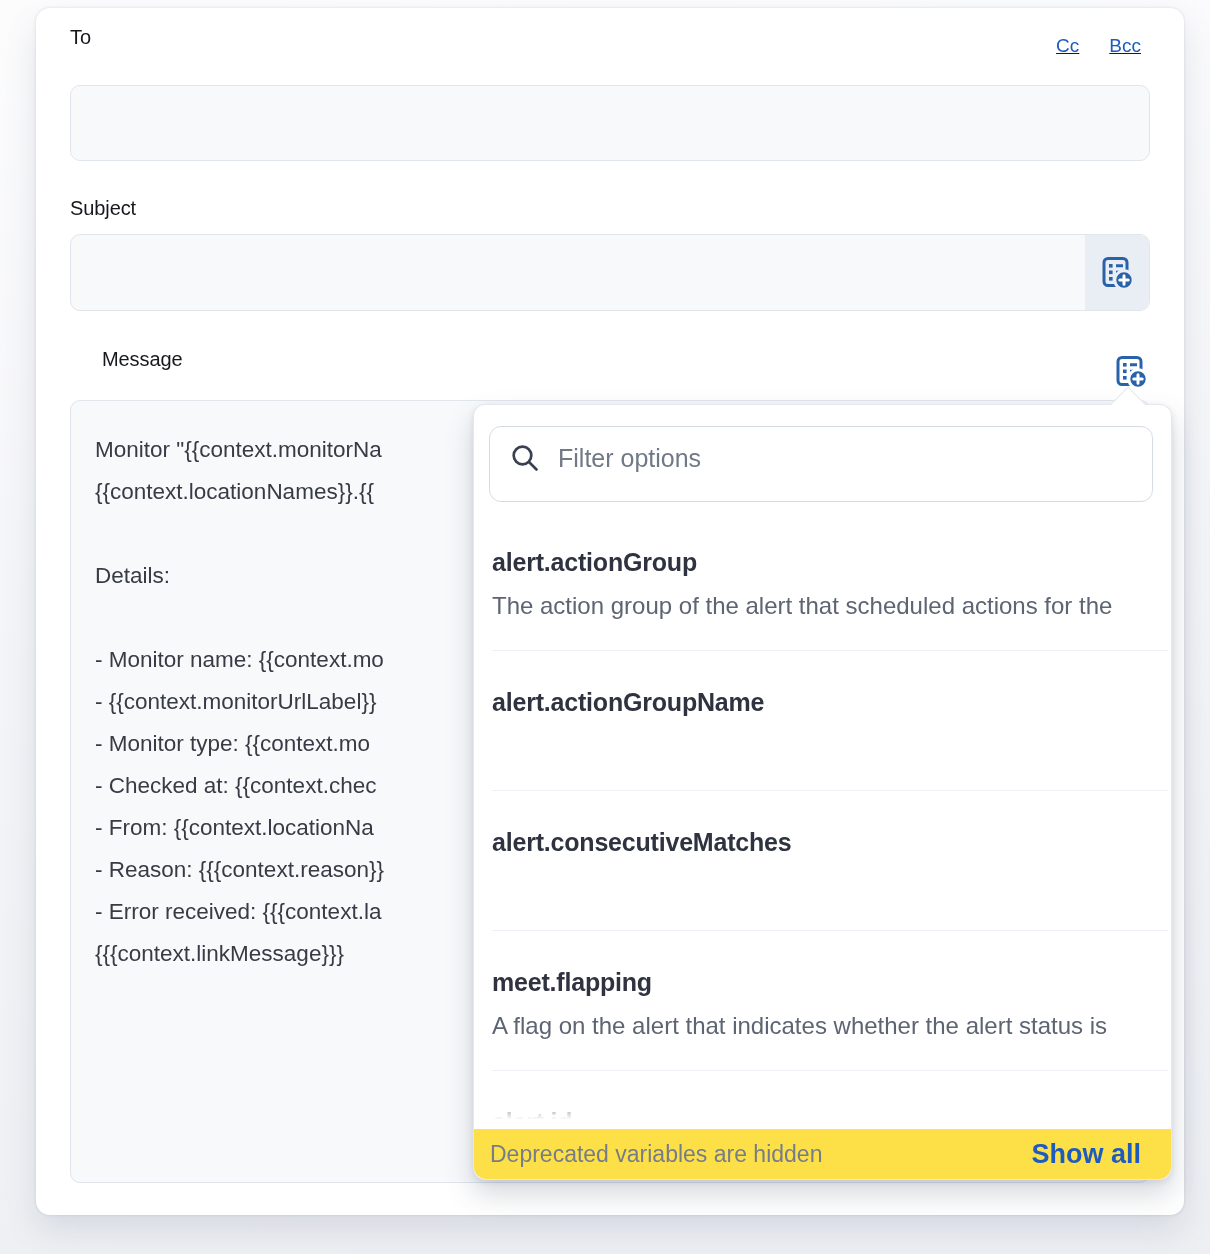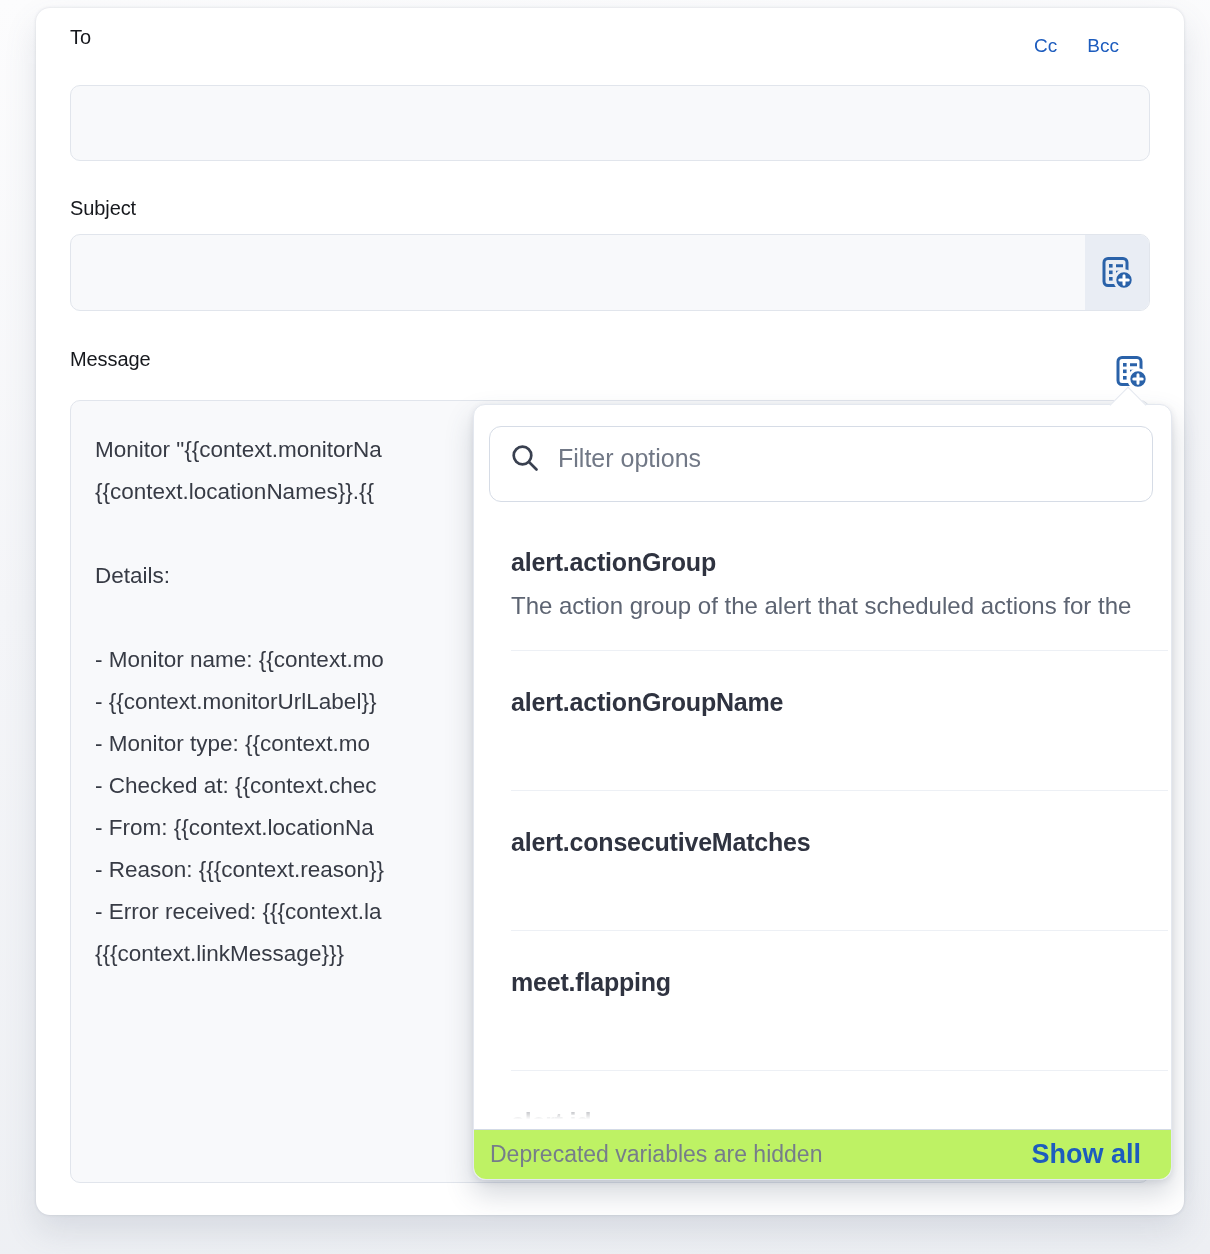--- a/index.html
+++ b/index.html
@@ -13,21 +13,21 @@
   .panel {
     position: absolute; left: 36px; top: 8px; width: 1148px; height: 1207px;
     background: #ffffff; border-radius: 14px;
     box-shadow: 0 16px 32px rgba(96,106,128,0.16), 0 0 3px rgba(96,106,128,0.22);
   }
   .field-label {
     position: absolute; left: 34px;
     font-size: 20px; font-weight: 400; color: #16181d; letter-spacing: -0.1px;
   }
   .cc-bcc {
-    position: absolute; top: 27px; right: 65px; display: flex; gap: 30px;
+    position: absolute; top: 27px; right: 43px; display: flex; gap: 30px; text-decoration: underline;
   }
   .cc-bcc a {
     font-size: 19px; font-weight: 500; color: #1d5cbe; text-decoration: none; cursor: pointer;
   }
   .field {
     position: absolute; left: 34px; width: 1080px; box-sizing: border-box;
     background: #f8f9fb; border: 1.5px solid #e1e5ec; border-radius: 10px;
     font-size: 22px; color: #343741; padding: 0 20px; outline: none;
     font-family: inherit;
   }
@@ -76,42 +76,42 @@
     border-radius: 12px; display: flex; align-items: center; padding: 0 18px 12px 20px; gap: 16px;
     z-index: 3;
   }
   .search-box input {
     flex: 1; border: none; outline: none; background: transparent;
     font-size: 25px; color: #343741; font-family: inherit;
   }
   .search-box input::placeholder { color: #717886; opacity: 1; }
   .vars-list {
     position: absolute; top: 106px; left: 18px; right: 3px; height: 618px;
-    overflow: hidden; z-index: 1; margin-left: 19px;
+    overflow: hidden; z-index: 1;
   }
   .var-item {
     box-sizing: border-box; height: 140px; padding-top: 36px;
     border-bottom: 1px solid #edf0f5; cursor: pointer;
   }
   .var-item.partial { border-bottom: none; }
   .var-title {
     font-size: 25px; font-weight: 700; color: #2f3340; line-height: 30px; letter-spacing: -0.2px;
   }
   .var-desc {
     margin-top: 14px; font-size: 24px; color: #5d6472; line-height: 30px;
     white-space: nowrap; overflow: hidden;
   }
   .list-fade {
     position: absolute; left: 1px; right: 1px; top: 686px; height: 38px; z-index: 4;
     background: linear-gradient(180deg, rgba(255,255,255,0) 0%, #ffffff 75%);
     pointer-events: none;
   }
   .popover-footer {
     position: absolute; left: 0; right: 0; bottom: 0; height: 50px; z-index: 5;
-    background: #bef264; border-top: 1px solid #d3dae6; border-radius: 0 0 12px 12px;
+    background: #fde047; border-top: 1px solid #d3dae6; border-radius: 0 0 12px 12px;
     display: flex; align-items: center; padding: 0 30px 0 16px; box-sizing: border-box;
   }
   .footer-status { font-size: 23px; color: #767d8a; }
   .show-all {
     margin-left: auto; font-size: 27px; font-weight: 700; color: #1d5cbe;
     text-decoration: none; cursor: pointer;
   }
   svg { display: block; }
 </style>
 </head>
@@ -137,21 +137,21 @@
           <rect x="11" y="16.5" width="3.6" height="3.6" fill="#2a62a9"></rect>
           <rect x="11" y="23" width="3.6" height="3.6" fill="#2a62a9"></rect>
           <path d="M18 11.8h7M18 18.3h7" stroke="#2a62a9" stroke-width="3"></path>
           <circle cx="26" cy="26" r="9.2" fill="#2a62a9" stroke="#e9edf4" stroke-width="3"></circle>
           <path d="M21.8 26h8.4M26 21.8v8.4" stroke="#ffffff" stroke-width="3" stroke-linecap="round"></path>
         </svg>
       </span>
     </div>
   </div>
 
-  <div class="field-label" style="top:340px;">Message</div>
+  <div class="field-label" style="top:340px;margin-left:32px;">Message</div>
   <div class="icon-btn msg-icon-btn">
     <span>
       <svg width="38" height="38" viewBox="0 0 38 38" fill="none">
         <rect x="6" y="4.5" width="23" height="27" rx="4" stroke="#2a62a9" stroke-width="3"></rect>
         <rect x="11" y="10" width="3.6" height="3.6" fill="#2a62a9"></rect>
         <rect x="11" y="16.5" width="3.6" height="3.6" fill="#2a62a9"></rect>
         <rect x="11" y="23" width="3.6" height="3.6" fill="#2a62a9"></rect>
         <path d="M18 11.8h7M18 18.3h7" stroke="#2a62a9" stroke-width="3"></path>
         <circle cx="26" cy="26" r="9.2" fill="#2a62a9" stroke="#ffffff" stroke-width="3"></circle>
         <path d="M21.8 26h8.4M26 21.8v8.4" stroke="#ffffff" stroke-width="3" stroke-linecap="round"></path>
@@ -200,20 +200,21 @@
       <div class="var-desc">The action group of the alert that scheduled actions for the</div>
     </div>
     <div class="var-item">
       <div class="var-title">alert.actionGroupName</div>
     </div>
     <div class="var-item">
       <div class="var-title">alert.consecutiveMatches</div>
     </div>
     <div class="var-item">
       <div class="var-title">meet.flapping</div>
+      <div class="var-desc">A flag on the alert that indicates whether the alert status is</div>
     </div>
     <div class="var-item partial">
       <div class="var-title">alert.id</div>
       <div class="var-desc"></div>
     </div>
   </div>
 
   <div class="list-fade"></div>
 
   <div class="popover-footer">

